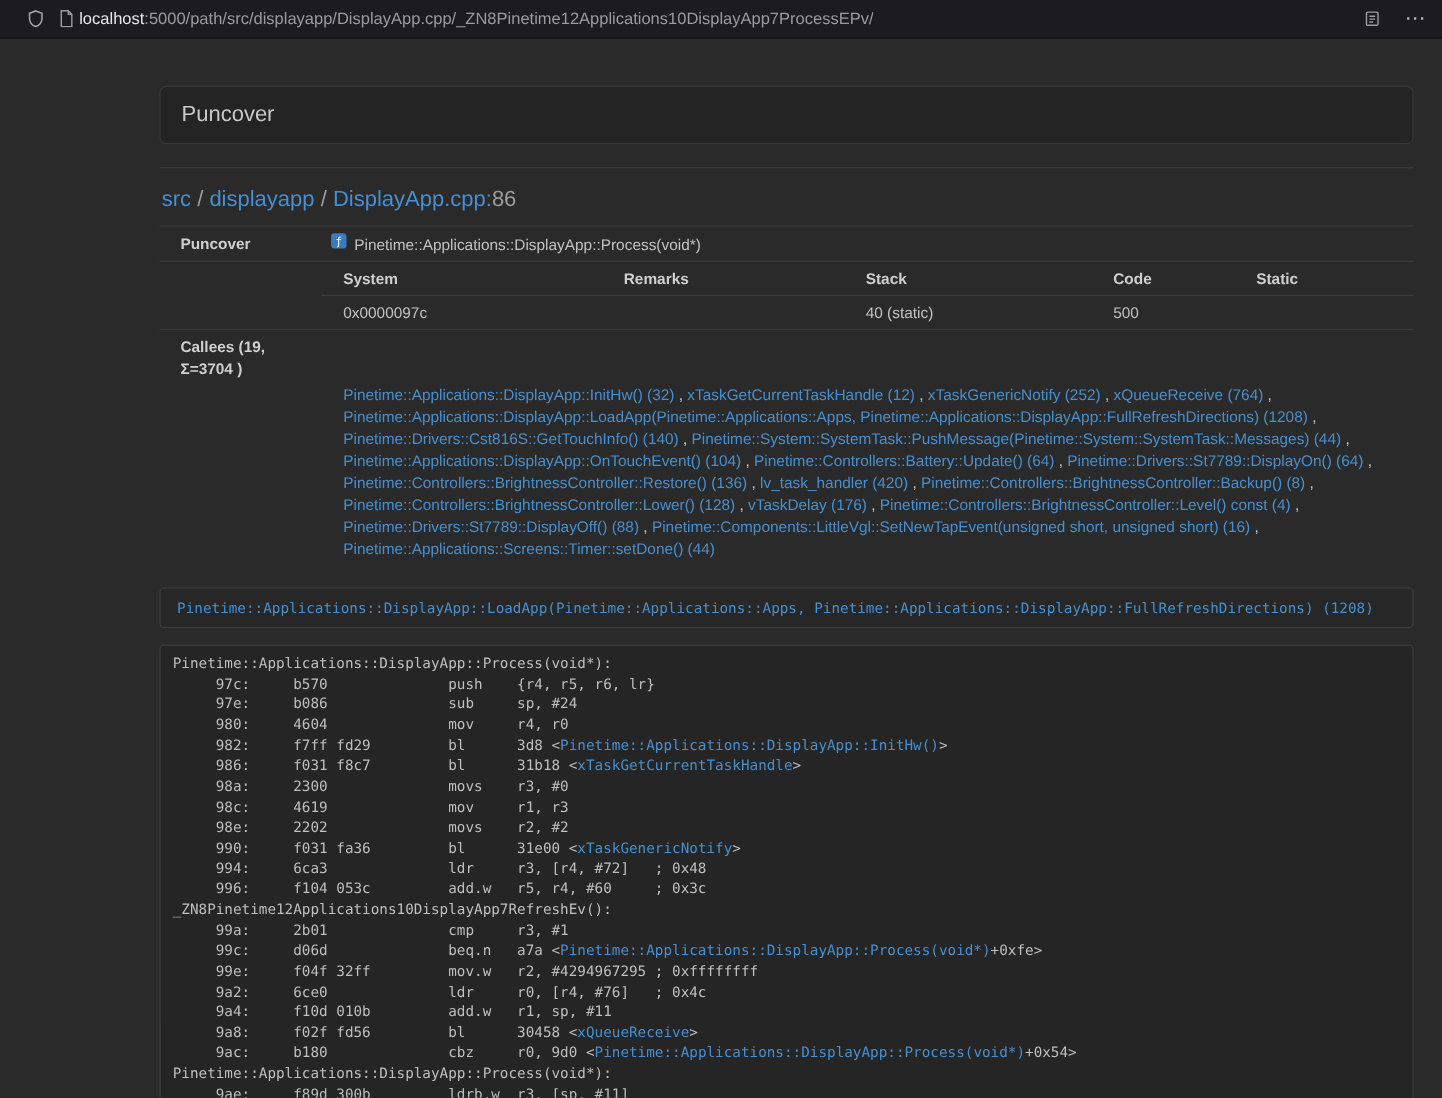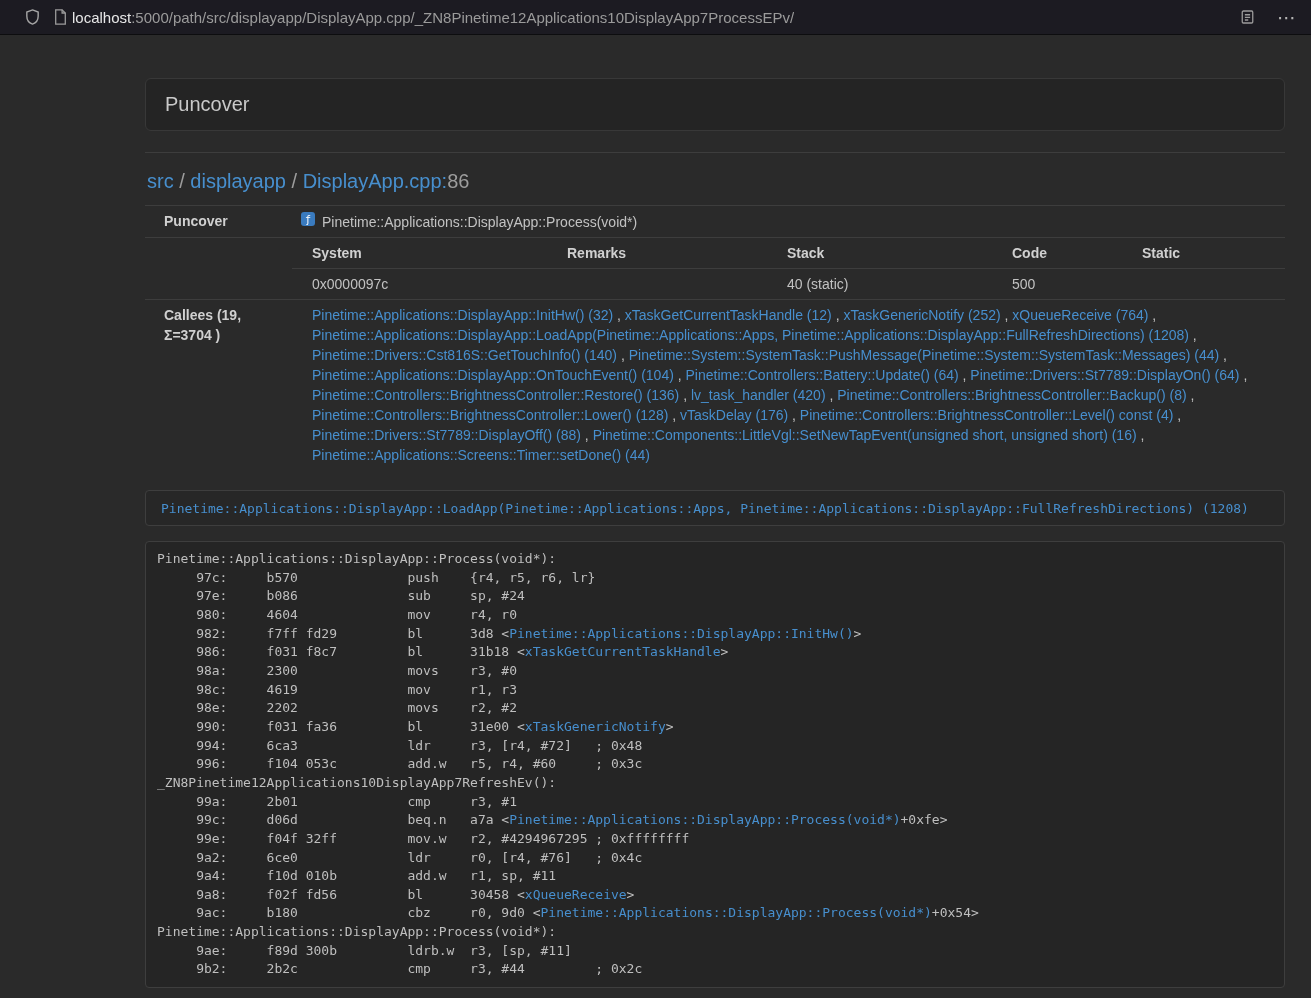--- a/index.html
+++ b/index.html
@@ -48,21 +48,21 @@
   .fn-cell{display:flex;align-items:center;gap:6px;}
   .stats-cell{padding:0 !important;}
   .stats-table{width:100%;border-collapse:collapse;}
   .stats-table th,.stats-table td{text-align:left;padding:5px 8px 5px 20px;line-height:20px;}
   .stats-table th{font-weight:bold;color:var(--heading);border-bottom:1px solid var(--border);}
   .stats-table th:nth-child(1),.stats-table td:nth-child(1){width:255px;}
   .stats-table th:nth-child(2),.stats-table td:nth-child(2){width:220px;}
   .stats-table th:nth-child(3),.stats-table td:nth-child(3){width:225px;}
   .stats-table th:nth-child(4),.stats-table td:nth-child(4){width:130px;}
   .callees-cell{padding-left:20px !important;}
-  .callees{line-height:20px;}
+  .callees{line-height:20px;margin-top:44px;}
 
   .highlight-box{
     margin-top:20px;padding:9px 15px;border:1px solid #3e3e3e;border-radius:4px;background:#272727;
   }
   .mono{font-family:"DejaVu Sans Mono","Liberation Mono",monospace;font-size:13px;}
 
   pre.code-block{
     margin:15px 0 0 0;padding:8px 11px;background:#252525;border:1px solid #3e3e3e;border-radius:4px;
     font-family:"DejaVu Sans Mono","Liberation Mono",monospace;font-size:13px;line-height:18.65px;
     color:#bfbfbf;white-space:pre;overflow:hidden;

